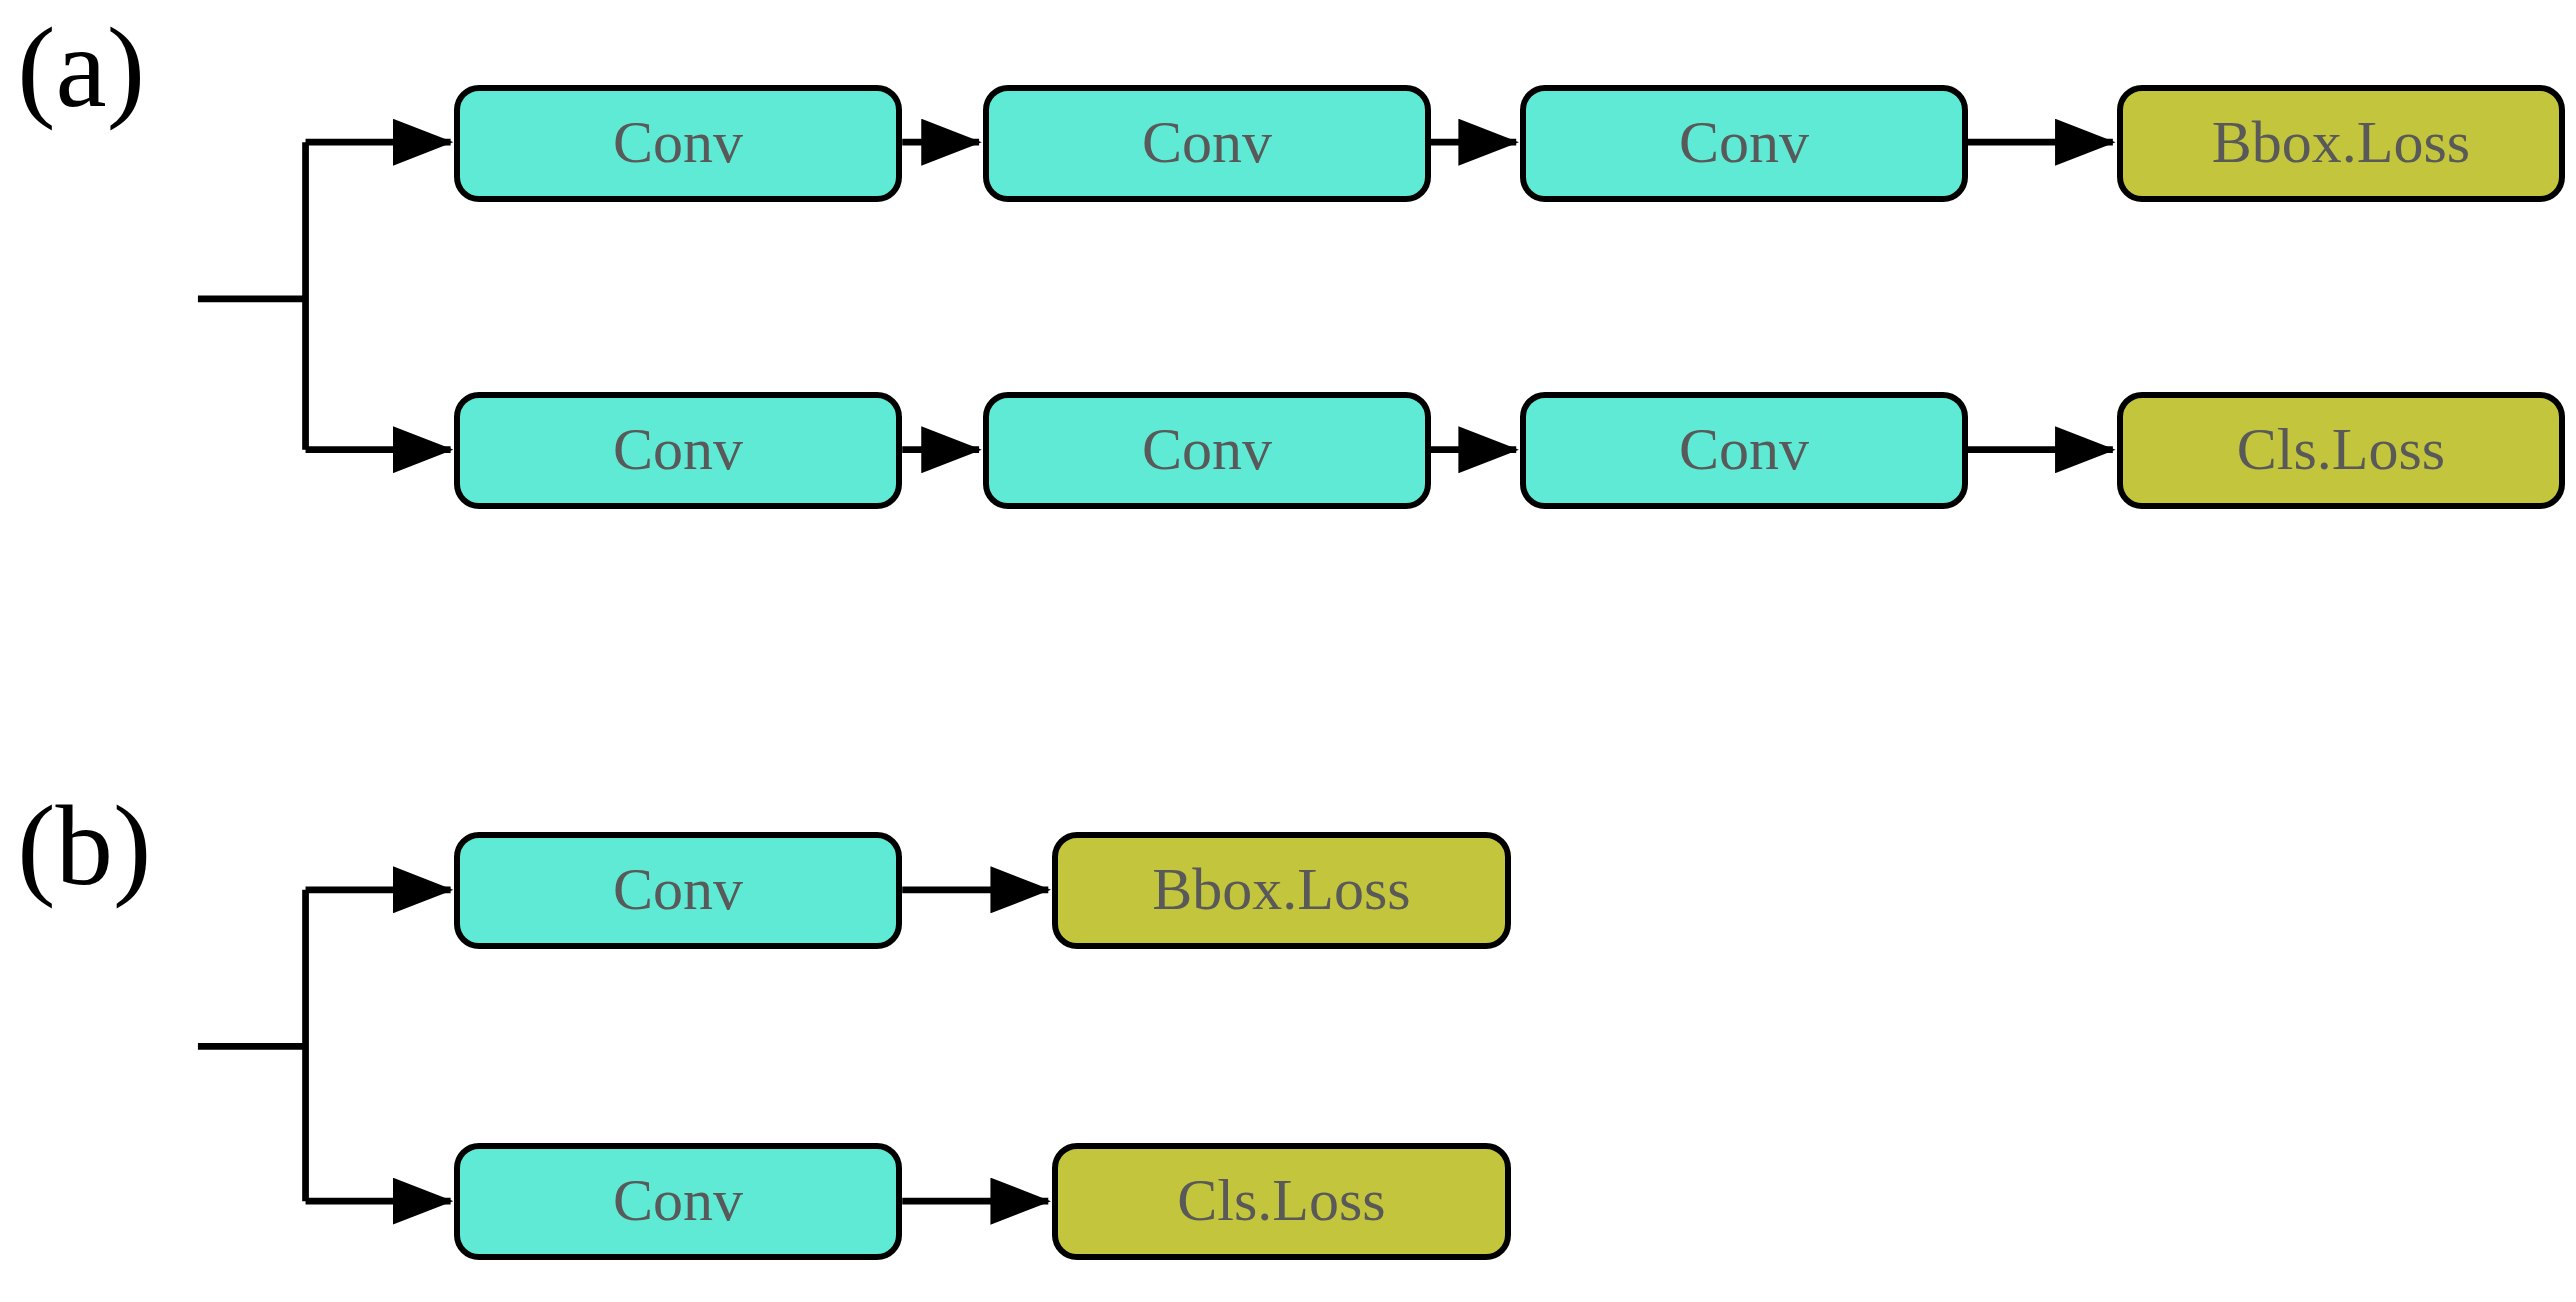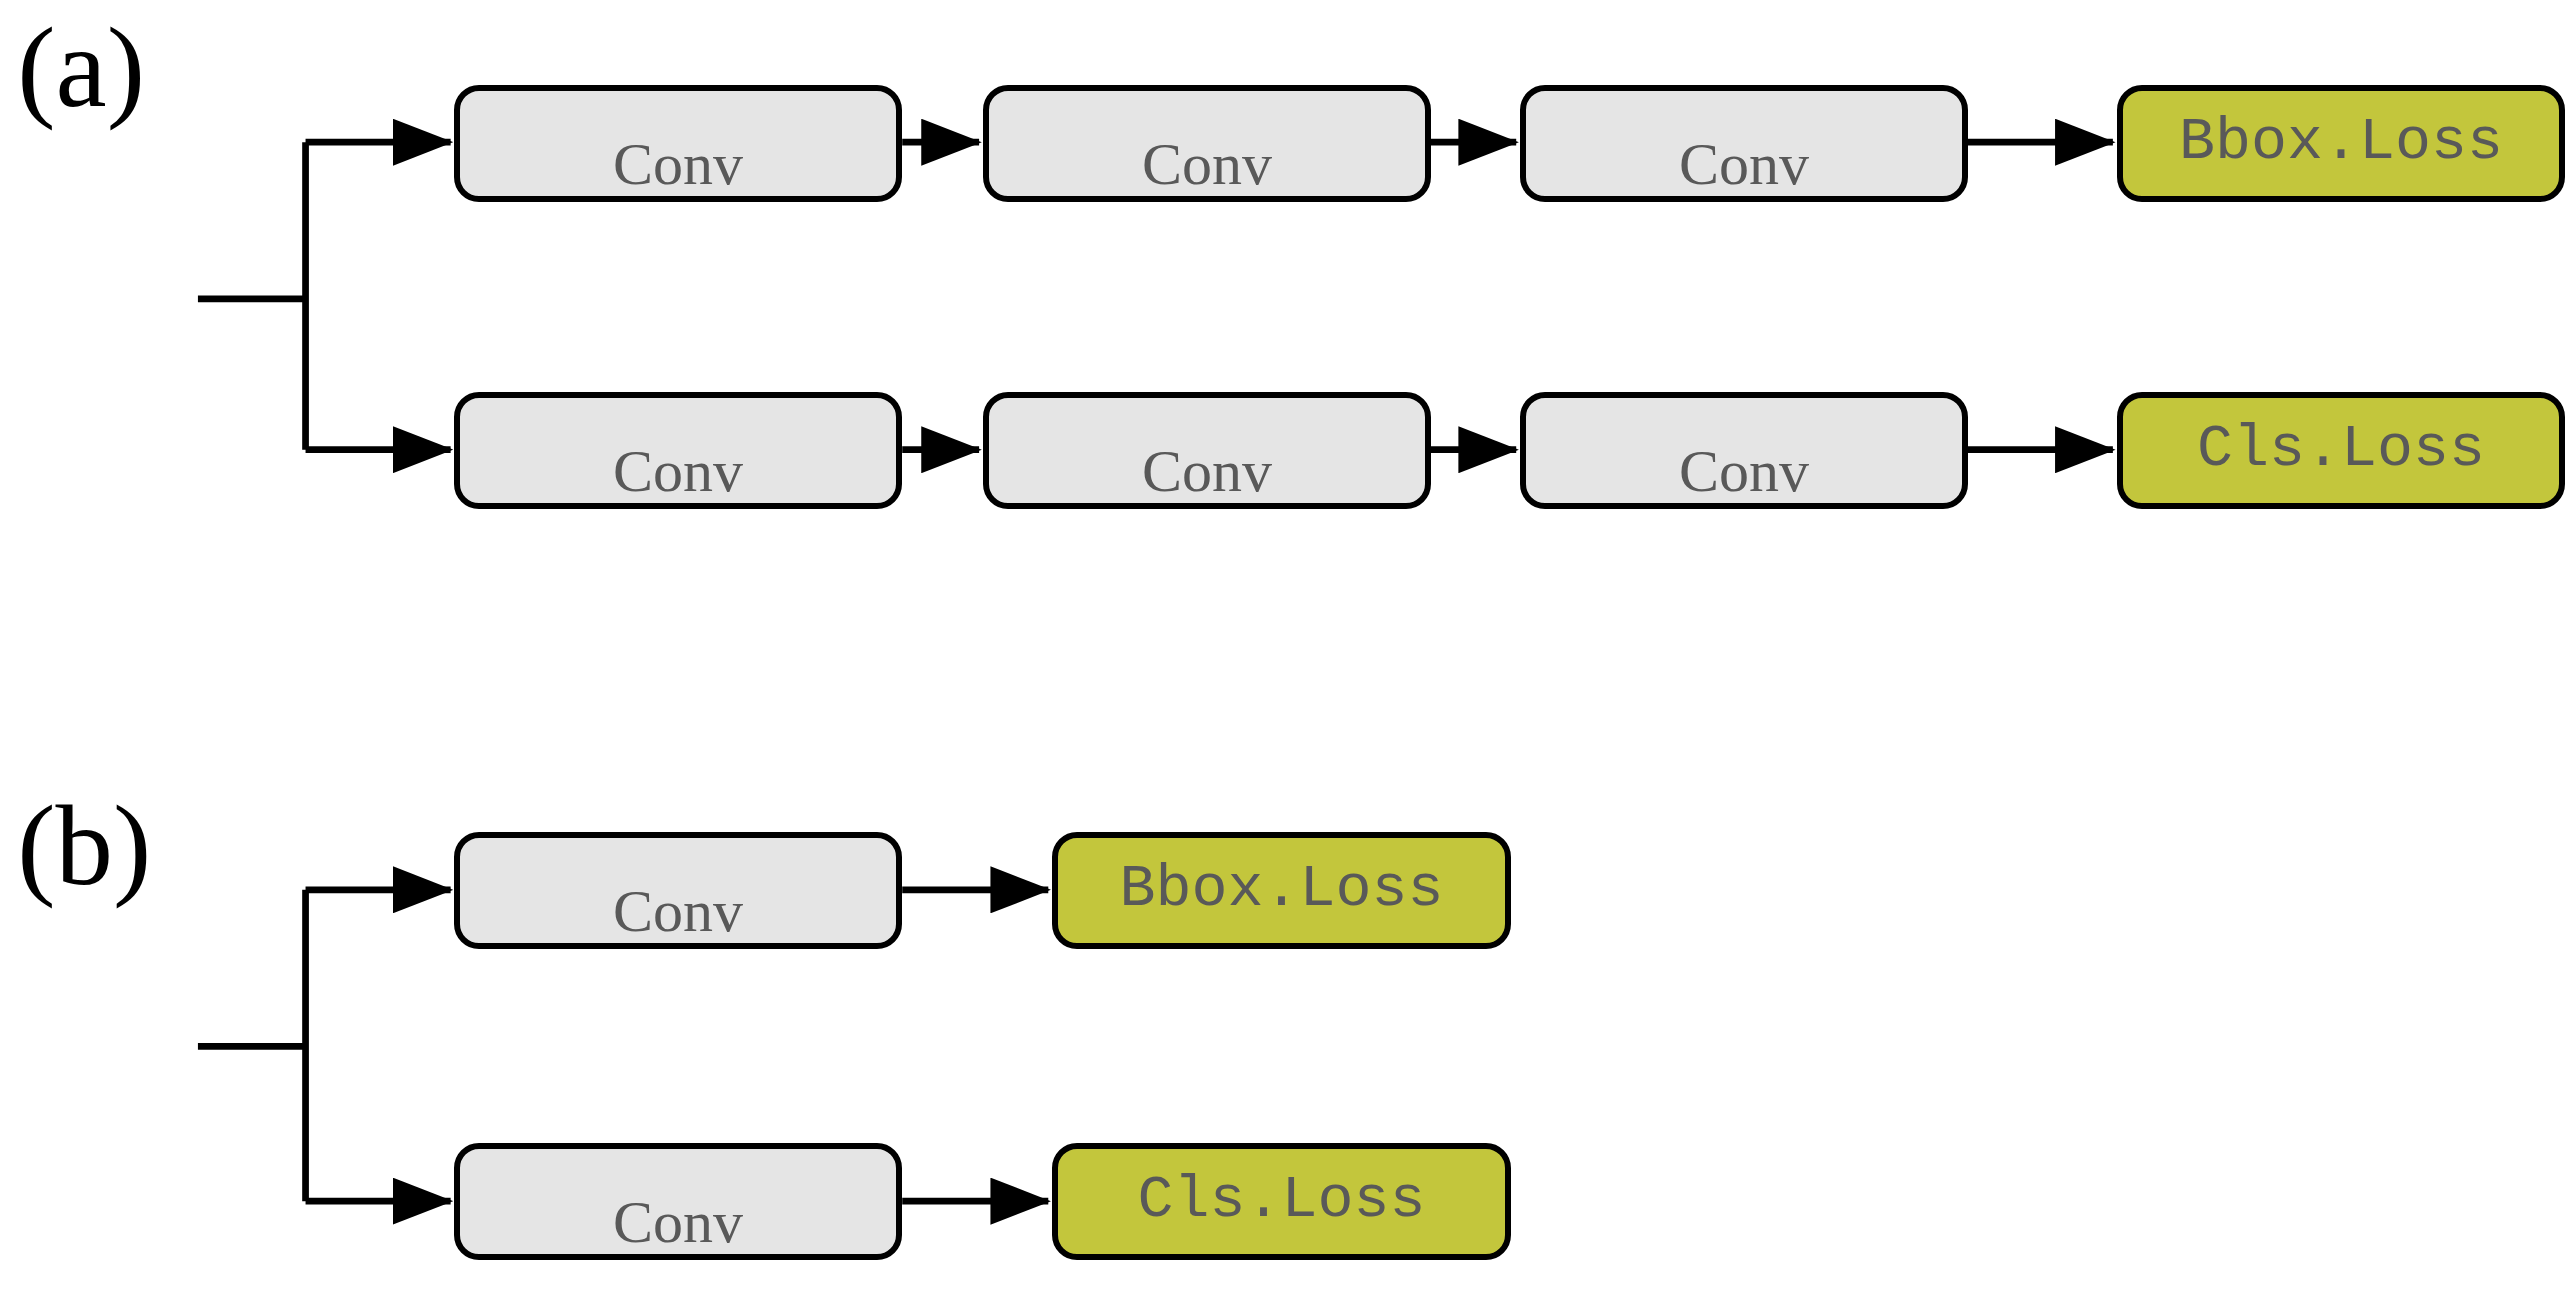--- a/index.html
+++ b/index.html
@@ -42,22 +42,22 @@
     border: 6.7px solid #000000;
     border-radius: 25px;
     display: flex;
     align-items: center;
     justify-content: center;
     font-family: "Liberation Serif", "DejaVu Serif", serif;
     color: #595959;
     white-space: nowrap;
     overflow: hidden;
   }
-  .node-conv { background: #e5e5e5; align-items: flex-end; }
-  .node-loss { background: #C3C63C; font-family: Liberation Mono, monospace; }
+  .node-conv { background: #5eead4; }
+  .node-loss { background: #C3C63C; }
   .node-label {
     display: block;
     line-height: 1;
     transform: translateY(-1.9px);
   }
 </style>
 </head>
 <body>
 
 <div id="canvas">

